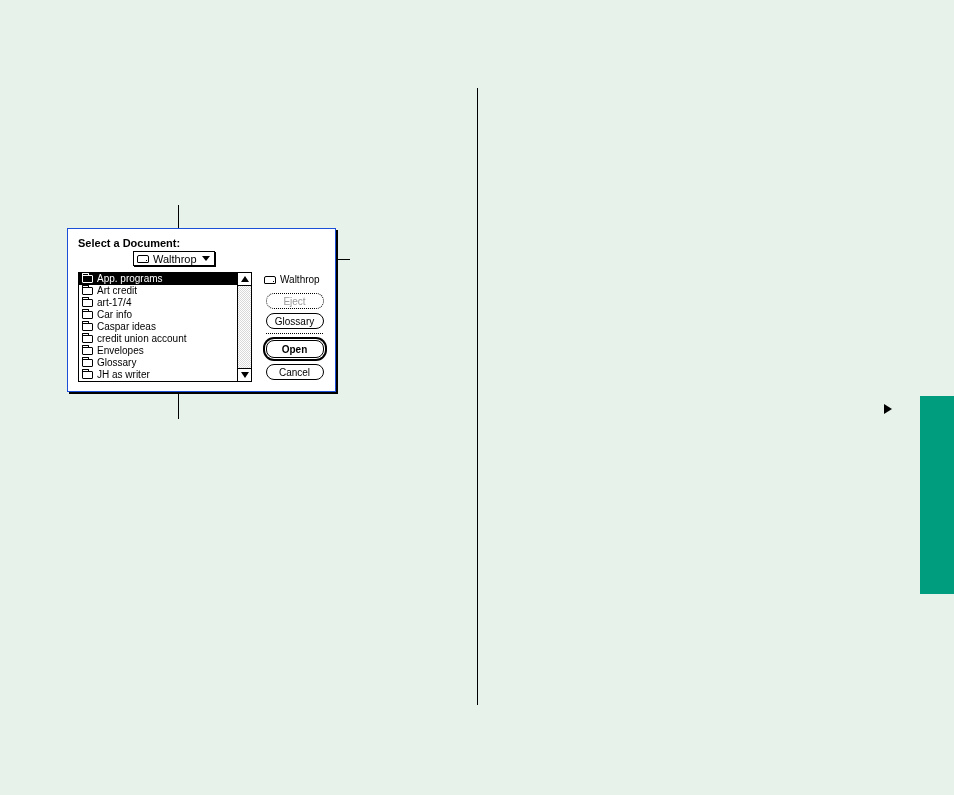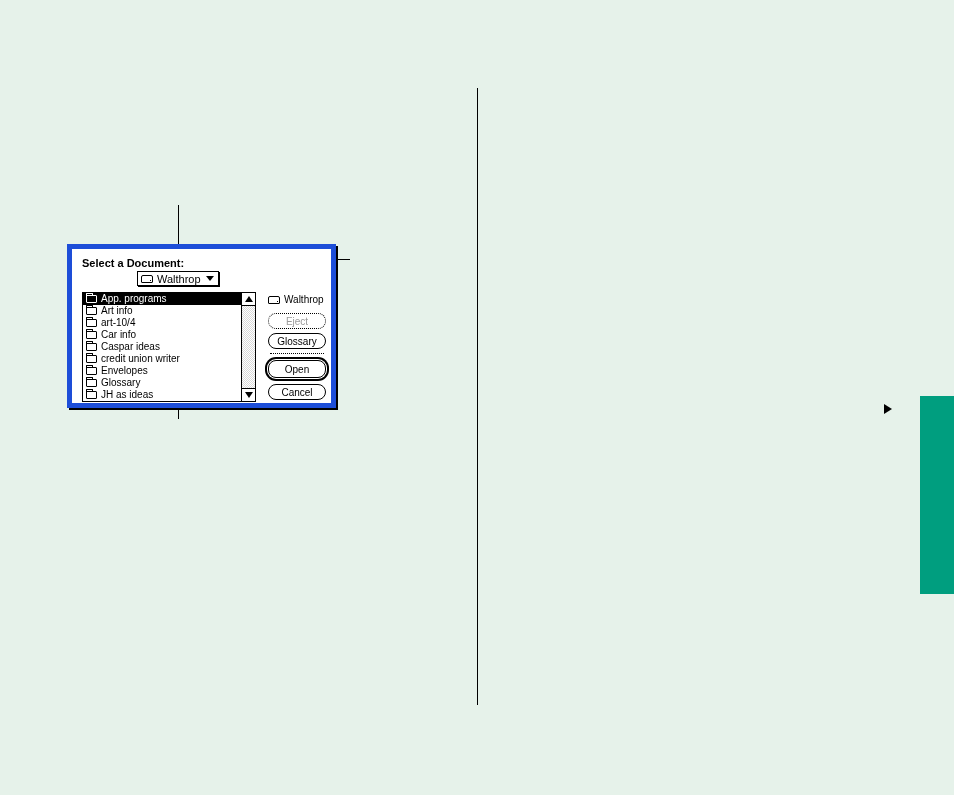--- a/index.html
+++ b/index.html
@@ -39,25 +39,25 @@
     width: 0; height: 0;
     border-left: 8px solid #000;
     border-top: 5px solid transparent;
     border-bottom: 5px solid transparent;
   }
 
   
   .dialog {
     position: absolute;
     left: 67px;
-    top: 244px;
+    top: 228px;
     width: 269px;
     height: 164px;
     background: #fff;
-    border: 5px solid #1d4ed8;
+    border: 1px solid #1d4ed8;
     box-shadow: 2px 2px 0 0 #000;
     padding: 8px 10px 10px 10px;
   }
   .dialog-title {
     font-weight: bold;
     font-size: 11px;
     margin-bottom: 2px;
   }
 
   
@@ -169,21 +169,21 @@
     background:#fff;
     font-size: 10px;
     display:flex;align-items:center;justify-content:center;
     margin: 0 auto 4px auto;
     cursor:pointer;
   }
   .btn.disabled { color:#9a9a9a; border-style: dotted; cursor:default;}
   .btn.default {
     height: 18px;
     box-shadow: 0 0 0 1px #fff, 0 0 0 3px #000;
-    font-weight: normal;
+    font-weight: bold;
     margin-top: 6px;
     margin-bottom: 6px;
   }
   .dotted-sep {
     border-top: 1px dotted #000;
     margin: 4px 2px 6px 2px;
   }
 
   
   .annot-v {
@@ -226,49 +226,49 @@
 
   <div class="body-row">
     <div class="list-wrap" style="display:flex;">
       <div class="list" id="file-list">
           <div class="list-item selected">
             <span class="folder-icon"></span>
             <span>App. programs</span>
           </div>
           <div class="list-item">
             <span class="folder-icon"></span>
-            <span>Art info</span>
-          </div>
-          <div class="list-item">
-            <span class="folder-icon"></span>
-            <span>art-10/4</span>
+            <span>Art credit</span>
+          </div>
+          <div class="list-item">
+            <span class="folder-icon"></span>
+            <span>art-17/4</span>
           </div>
           <div class="list-item">
             <span class="folder-icon"></span>
             <span>Car info</span>
           </div>
           <div class="list-item">
             <span class="folder-icon"></span>
             <span>Caspar ideas</span>
           </div>
           <div class="list-item">
             <span class="folder-icon"></span>
-            <span>credit union writer</span>
+            <span>credit union account</span>
           </div>
           <div class="list-item">
             <span class="folder-icon"></span>
             <span>Envelopes</span>
           </div>
           <div class="list-item">
             <span class="folder-icon"></span>
             <span>Glossary</span>
           </div>
           <div class="list-item">
             <span class="folder-icon"></span>
-            <span>JH as ideas</span>
+            <span>JH as writer</span>
           </div>
         </div>
       <div class="scrollbar">
         <div class="scroll-btn">
             <span class="arrow-up"></span>
           </div>
         <div class="scroll-btn down">
             <span class="arrow-down"></span>
           </div>
       </div>

